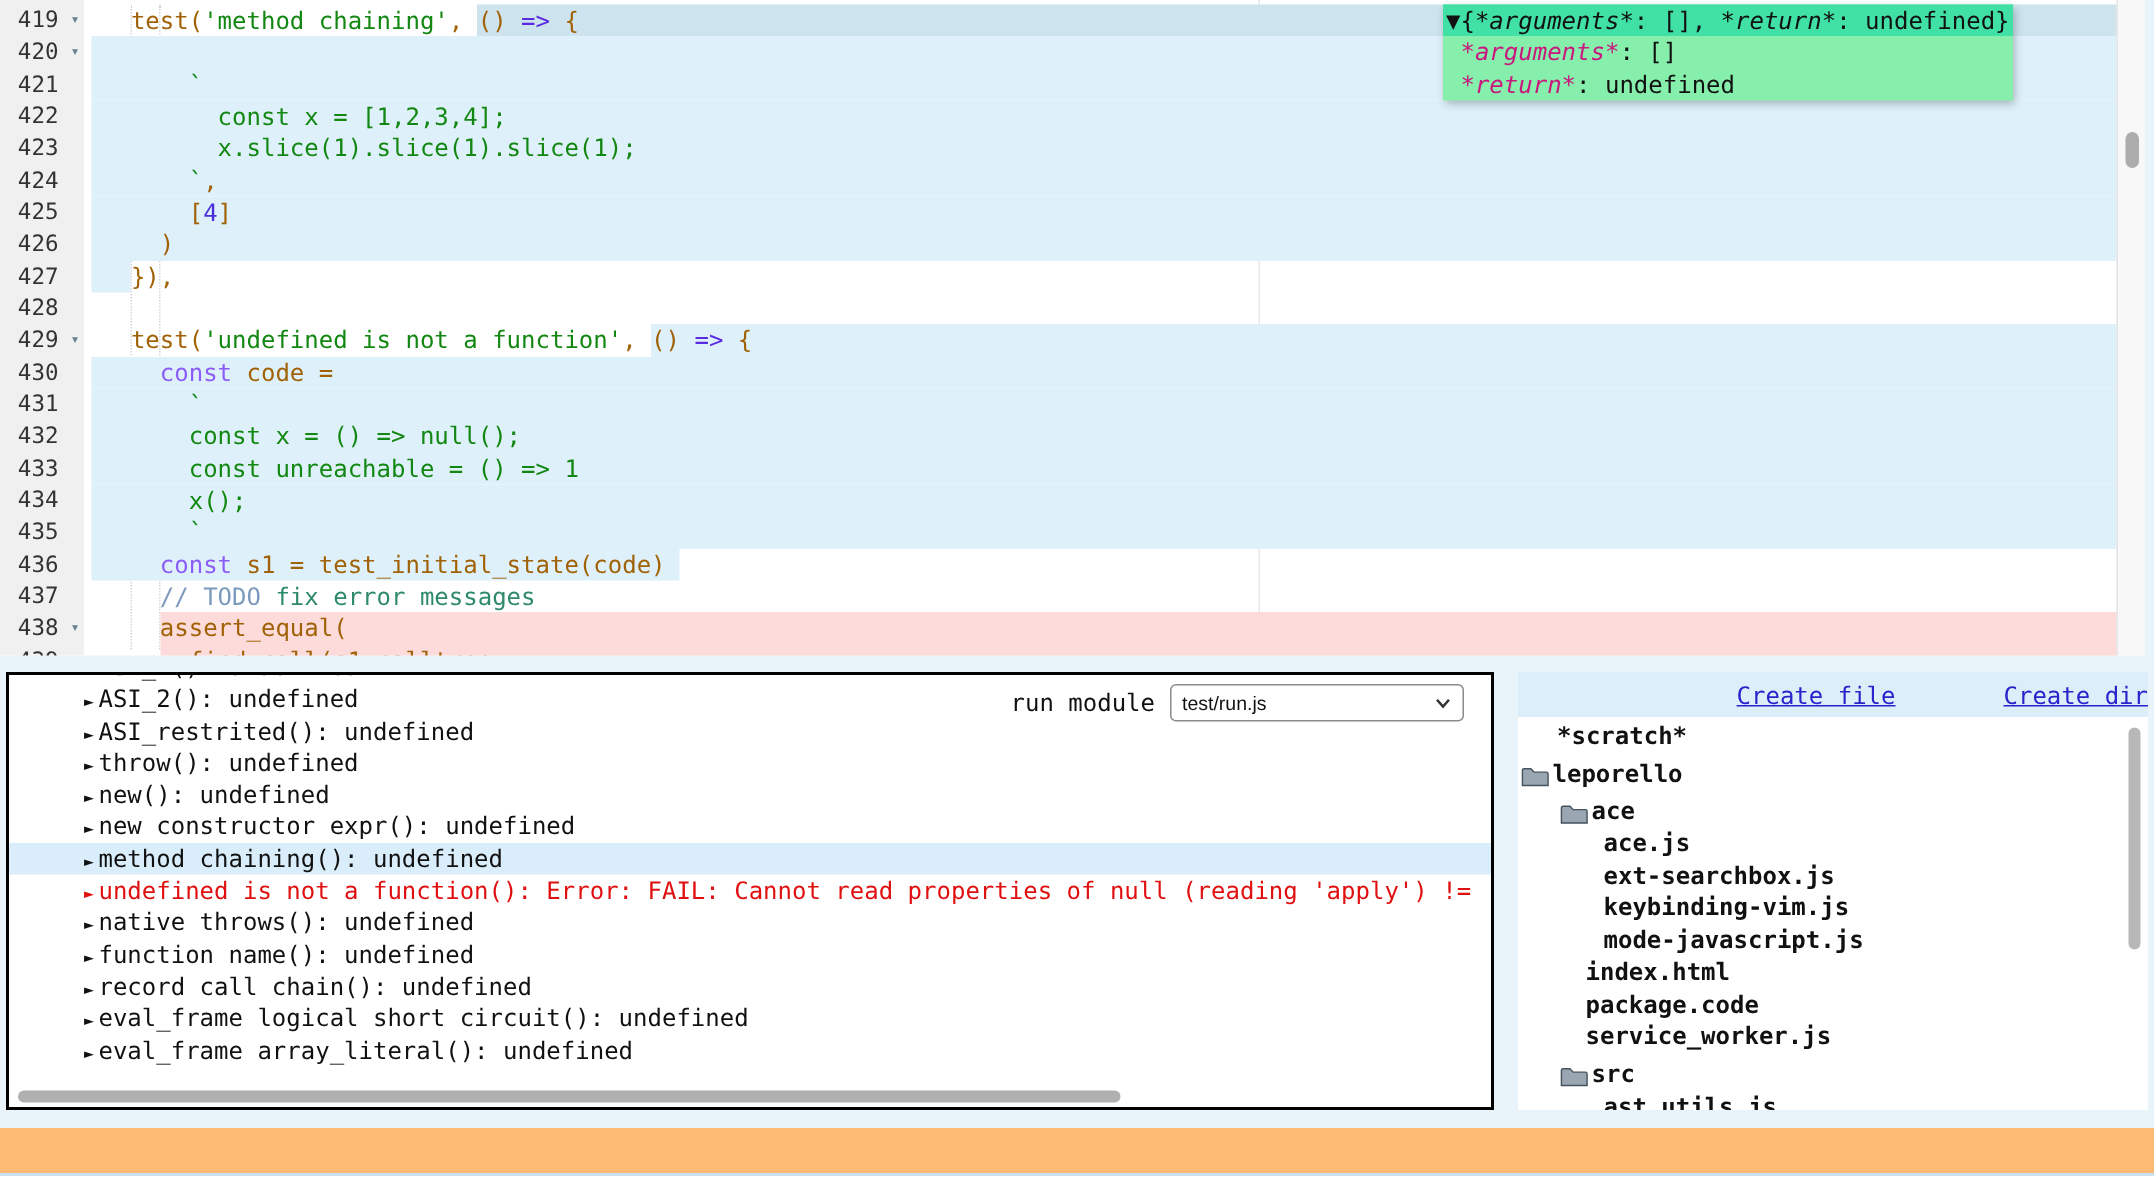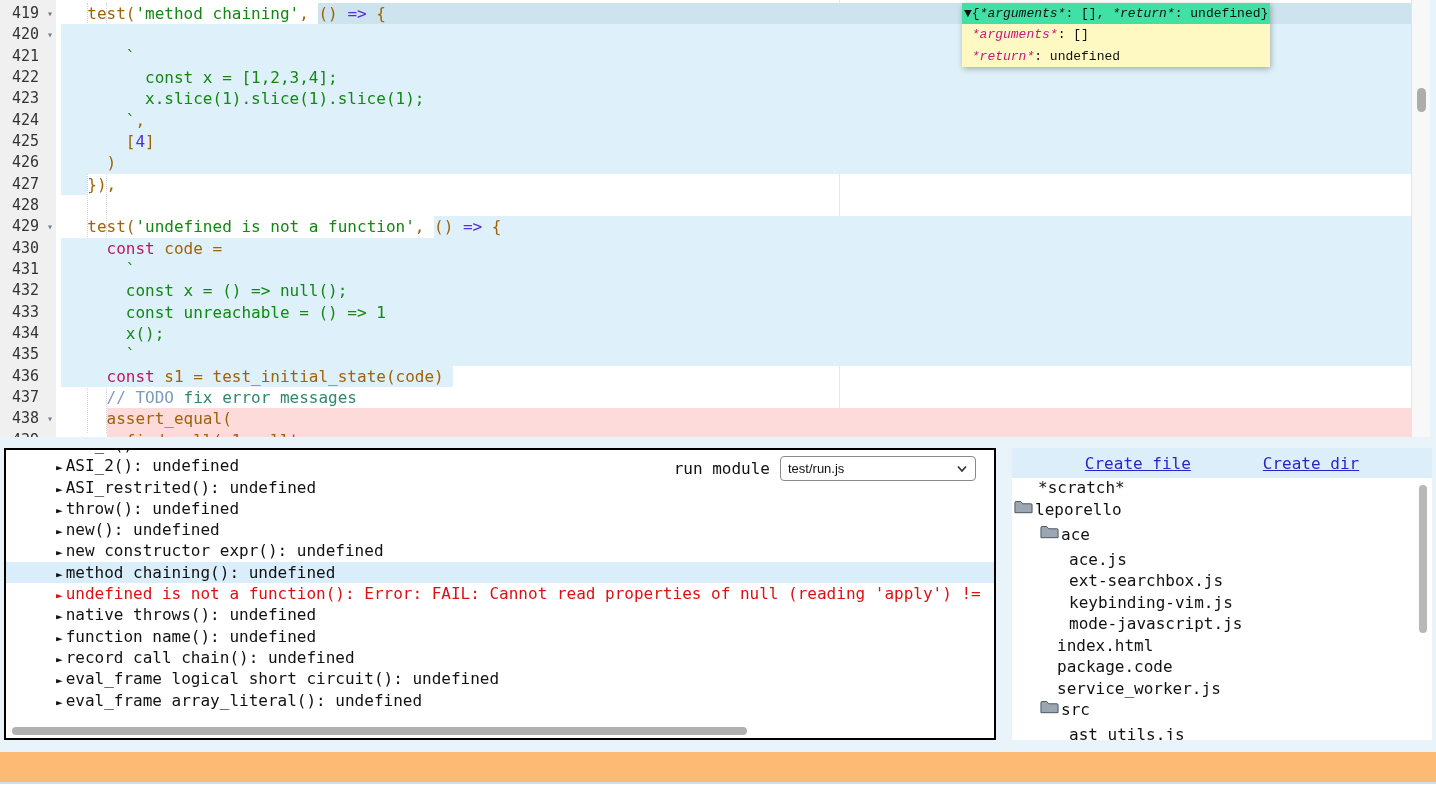--- a/index.html
+++ b/index.html
@@ -14,51 +14,51 @@
   .eline{display:flex;height:21.33px;position:relative;}
   .gut{width:56px;box-sizing:border-box;text-align:right;padding-right:17px;font-size:15px;
        line-height:21.33px;color:#333;position:relative;flex:none;}
   .fold{position:absolute;right:3px;top:0;font-size:10px;color:#66808e;line-height:21px;}
   .ecode{flex:1;position:relative;padding-left:12px;font-size:16px;line-height:21.33px;white-space:pre;}
   .hl{position:absolute;top:0;bottom:0;}
   .hl.eval{background:var(--c-eval,#def1fa);}
   .hl.active{background:var(--c-active,#cde4ee);}
   .hl.err{background:var(--c-err,#fcdbda);}
   .etext{position:relative;}
-  .seg-p{color:#a16207}.seg-str{color:#128712}.seg-kw{color:#be185d}
+  .seg-p{color:#a16207}.seg-str{color:#128712}.seg-kw{color:#8b5cf6}
   .seg-op{color:#5a2be2}.seg-num{color:#4a30dd}.seg-cmt1{color:#7c9abd}.seg-cmt2{color:#2f8a6a}
   .vtrack{position:absolute;right:0;top:0;width:18px;height:437px;background:#f8f8f8;border-left:1px solid #e4e4e4;}
   .vthumb{position:absolute;right:4px;top:88px;width:9px;height:24px;background:#adadad;border-radius:5px;}
   
-  .tooltip{position:absolute;left:962px;top:3px;background:#fef9c3;box-shadow:1px 2px 6px rgba(0,0,0,.28);
-           font-size:13px;line-height:21.4px;white-space:pre;z-index:6;font-family:Liberation Mono, monospace;}
+  .tooltip{position:absolute;left:962px;top:3px;background:#86efac;box-shadow:1px 2px 6px rgba(0,0,0,.28);
+           font-size:16px;line-height:21.4px;white-space:pre;z-index:6;}
   .tt-row{padding:0 2px;}
   .tt-head{background:var(--c-ttgreen,#41e0a5);}
   .tt-em{font-style:italic;}
   .tt-mag{font-style:italic;color:#c9177e;}
   
   .results{position:absolute;left:4px;top:448px;width:992px;height:292px;background:#fff;
            border:2px solid #000;box-sizing:border-box;overflow:hidden;}
   .res-row{height:21.3px;line-height:21.3px;padding-left:50px;font-size:16px;white-space:pre;}
   .res-row.partial{margin-top:-16px;}
   .res-row.selected{background:#d9eefa;}
   .res-row.error{color:#e01010;}
   .arrow{font-size:11px;margin-right:3px;}
   .runmod{position:absolute;top:6px;right:18px;display:flex;align-items:center;gap:10px;font-size:16px;}
   .selectbox{width:180px;height:23px;border:1px solid #8a8a8a;border-radius:4px;background:#fff;
              display:flex;align-items:center;justify-content:space-between;padding:0 7px;box-sizing:content-box;
              font-family:"Liberation Sans",sans-serif;font-size:13px;cursor:default;}
   .hthumb{position:absolute;left:6px;bottom:3px;width:735px;height:8px;background:#b0b0b0;border-radius:4px;}
   
   .files{position:absolute;left:1012px;top:448px;width:420px;height:292px;background:#fff;overflow:hidden;}
-  .files-head{height:30px;background:#ddeefb;display:flex;align-items:center;justify-content:center;gap:72px;font-size:16px;}
+  .files-head{height:30px;background:#ddeefb;display:flex;align-items:center;justify-content:flex-end;gap:72px;font-size:16px;}
   .link{color:#2a23cc;text-decoration:underline;cursor:pointer;}
   .link.visited{color:#8024a8;}
   .tree{position:relative;height:262px;overflow:hidden;font-size:16px;}
-  .tree-row{display:flex;align-items:flex-start;white-space:pre;}
+  .tree-row{display:flex;align-items:flex-end;white-space:pre;font-weight:bold;}
   .tree-row.file,.tree-row.scratch{height:21.5px;}
   .tree-row.dir{height:25px;}
   .pad-scratch{padding-left:26px}.pad-d0{padding-left:2px}.pad-d1{padding-left:28px}
   .pad-f1{padding-left:45px}.pad-f2{padding-left:57px}
   .ficon{margin-right:2px;flex:none;}
   .tree-thumb{position:absolute;right:5px;top:7px;width:8px;height:148px;background:#b8b8b8;border-radius:4px;}
   
   .status{position:absolute;left:0;top:752px;width:1436px;height:47px;background:#fdba74;
           display:flex;align-items:flex-end;font-size:16px;}
   .status-file{margin-left:6px;}

